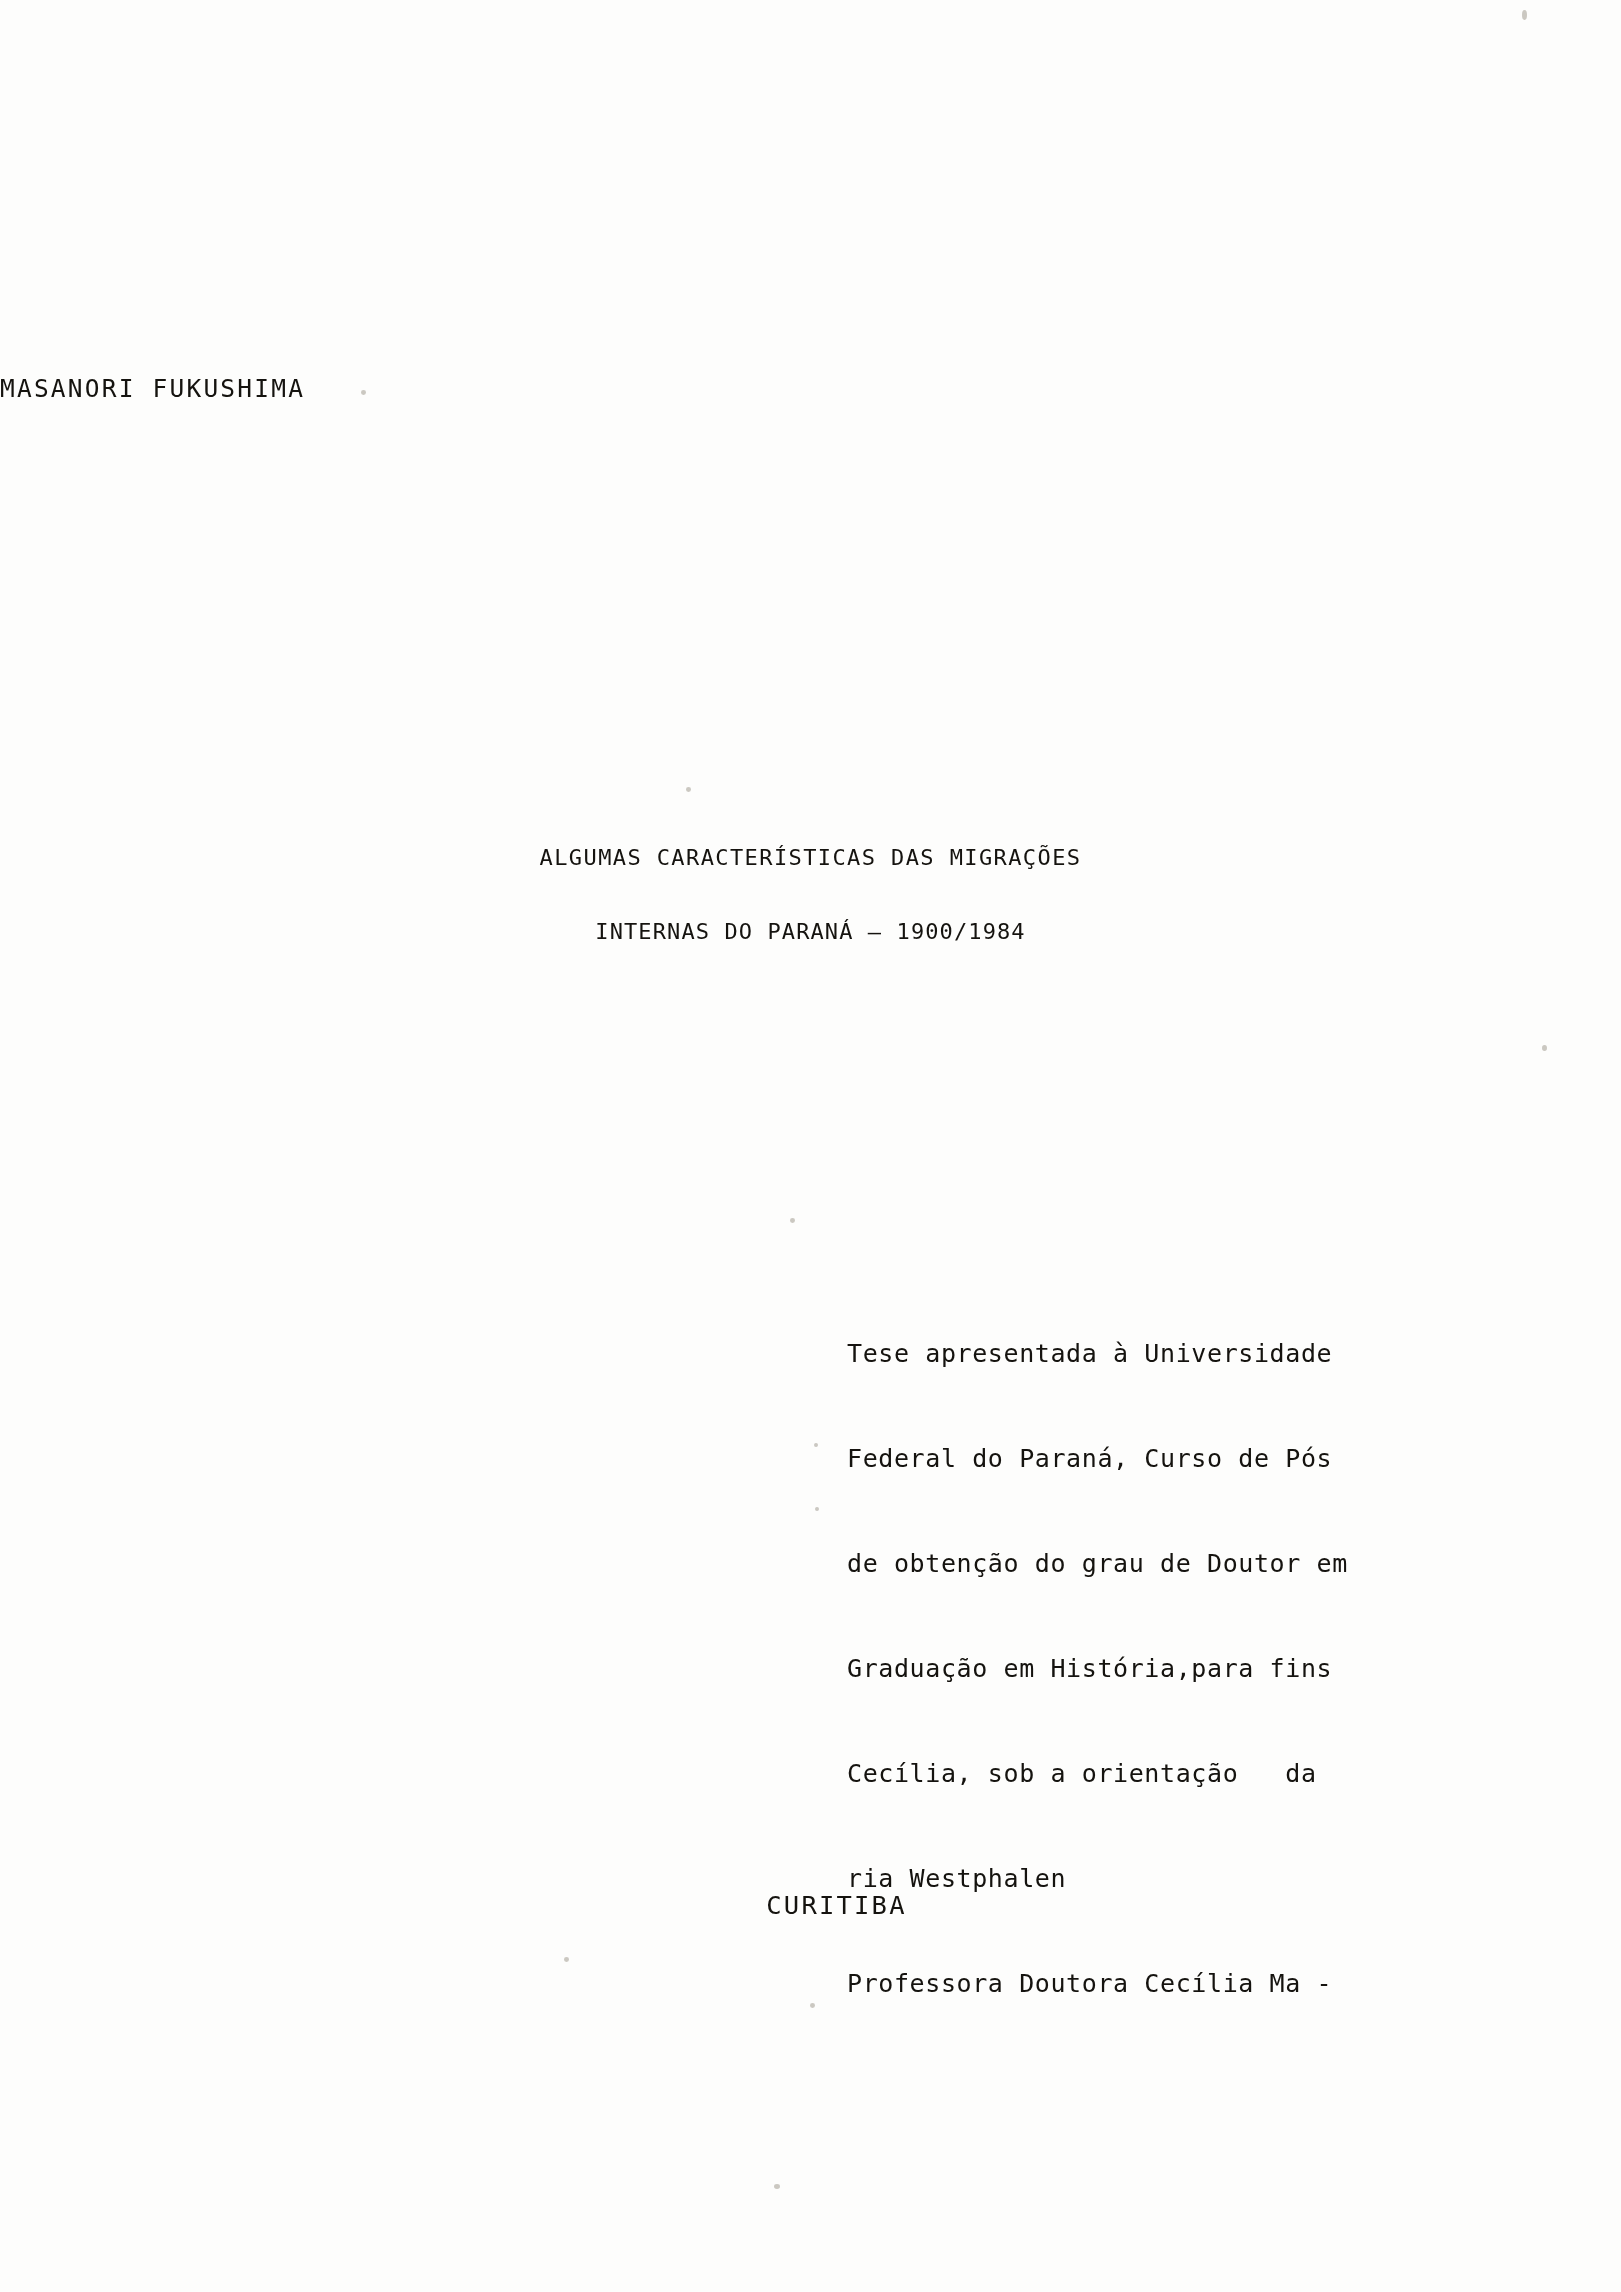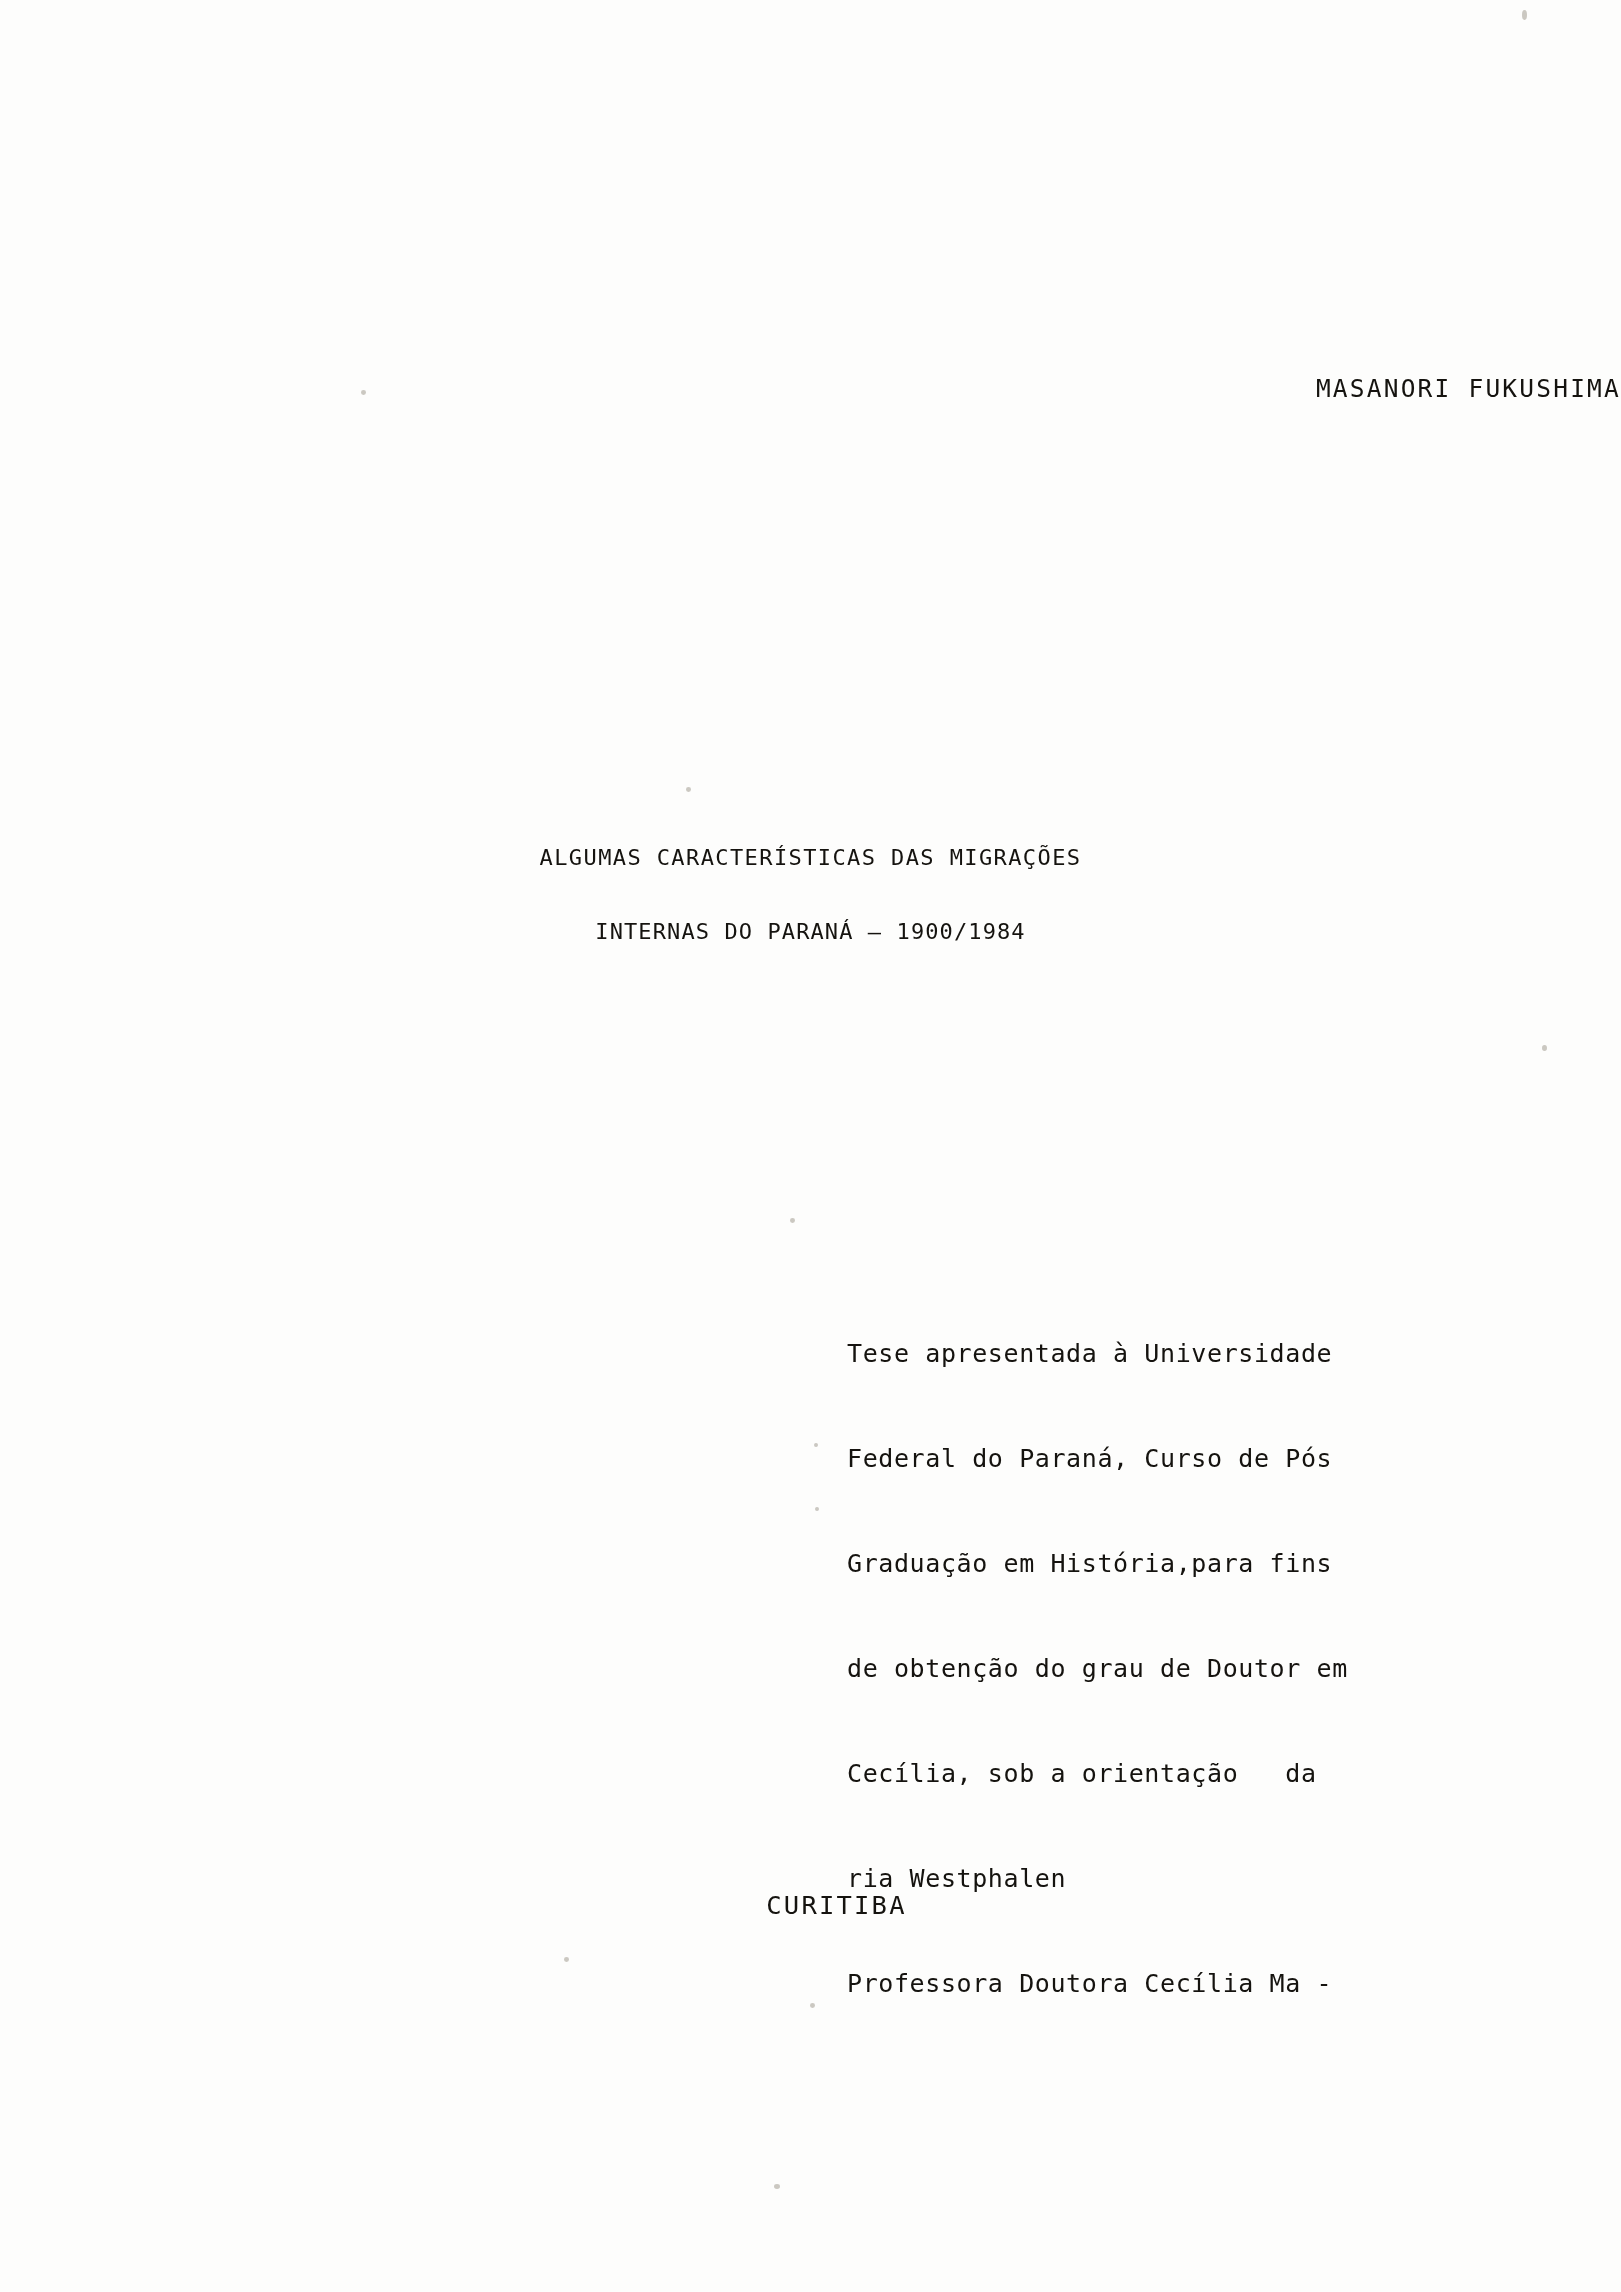--- a/index.html
+++ b/index.html
@@ -23,21 +23,21 @@
     background: #b9b6ae;
     border-radius: 50%;
     opacity: .75;
   }
 
   .author {
     position: absolute;
     top: 374px;
     left: 0;
     width: 100%;
-    text-align: right;
+    text-align: left;
     font-size: 24.5px;
     letter-spacing: 2.2px;
     white-space: pre;
   }
 
   .title-block {
     position: absolute;
     top: 821px;
     left: 0;
     width: 100%;
@@ -108,22 +108,22 @@
   <div class="author">MASANORI FUKUSHIMA</div>
 
   <div class="title-block">
     <div class="title-line l1">ALGUMAS CARACTERÍSTICAS DAS MIGRAÇÕES</div>
     <div class="title-line l2">INTERNAS DO PARANÁ — 1900/1984</div>
   </div>
 
   <div class="abstract">
     <div>Tese apresentada à Universidade</div>
     <div>Federal do Paraná, Curso de Pós</div>
+    <div>de obtenção do grau de Doutor em</div>
     <div>Graduação em História,para fins</div>
-    <div>de obtenção do grau de Doutor em</div>
     <div>Cecília, sob a orientação   da</div>
     <div>ria Westphalen</div>
     <div>Professora Doutora Cecília Ma -</div>
   </div>
 
   <div class="footer">
     <div class="city">CURITIBA</div>
   </div>
 
 </div>

